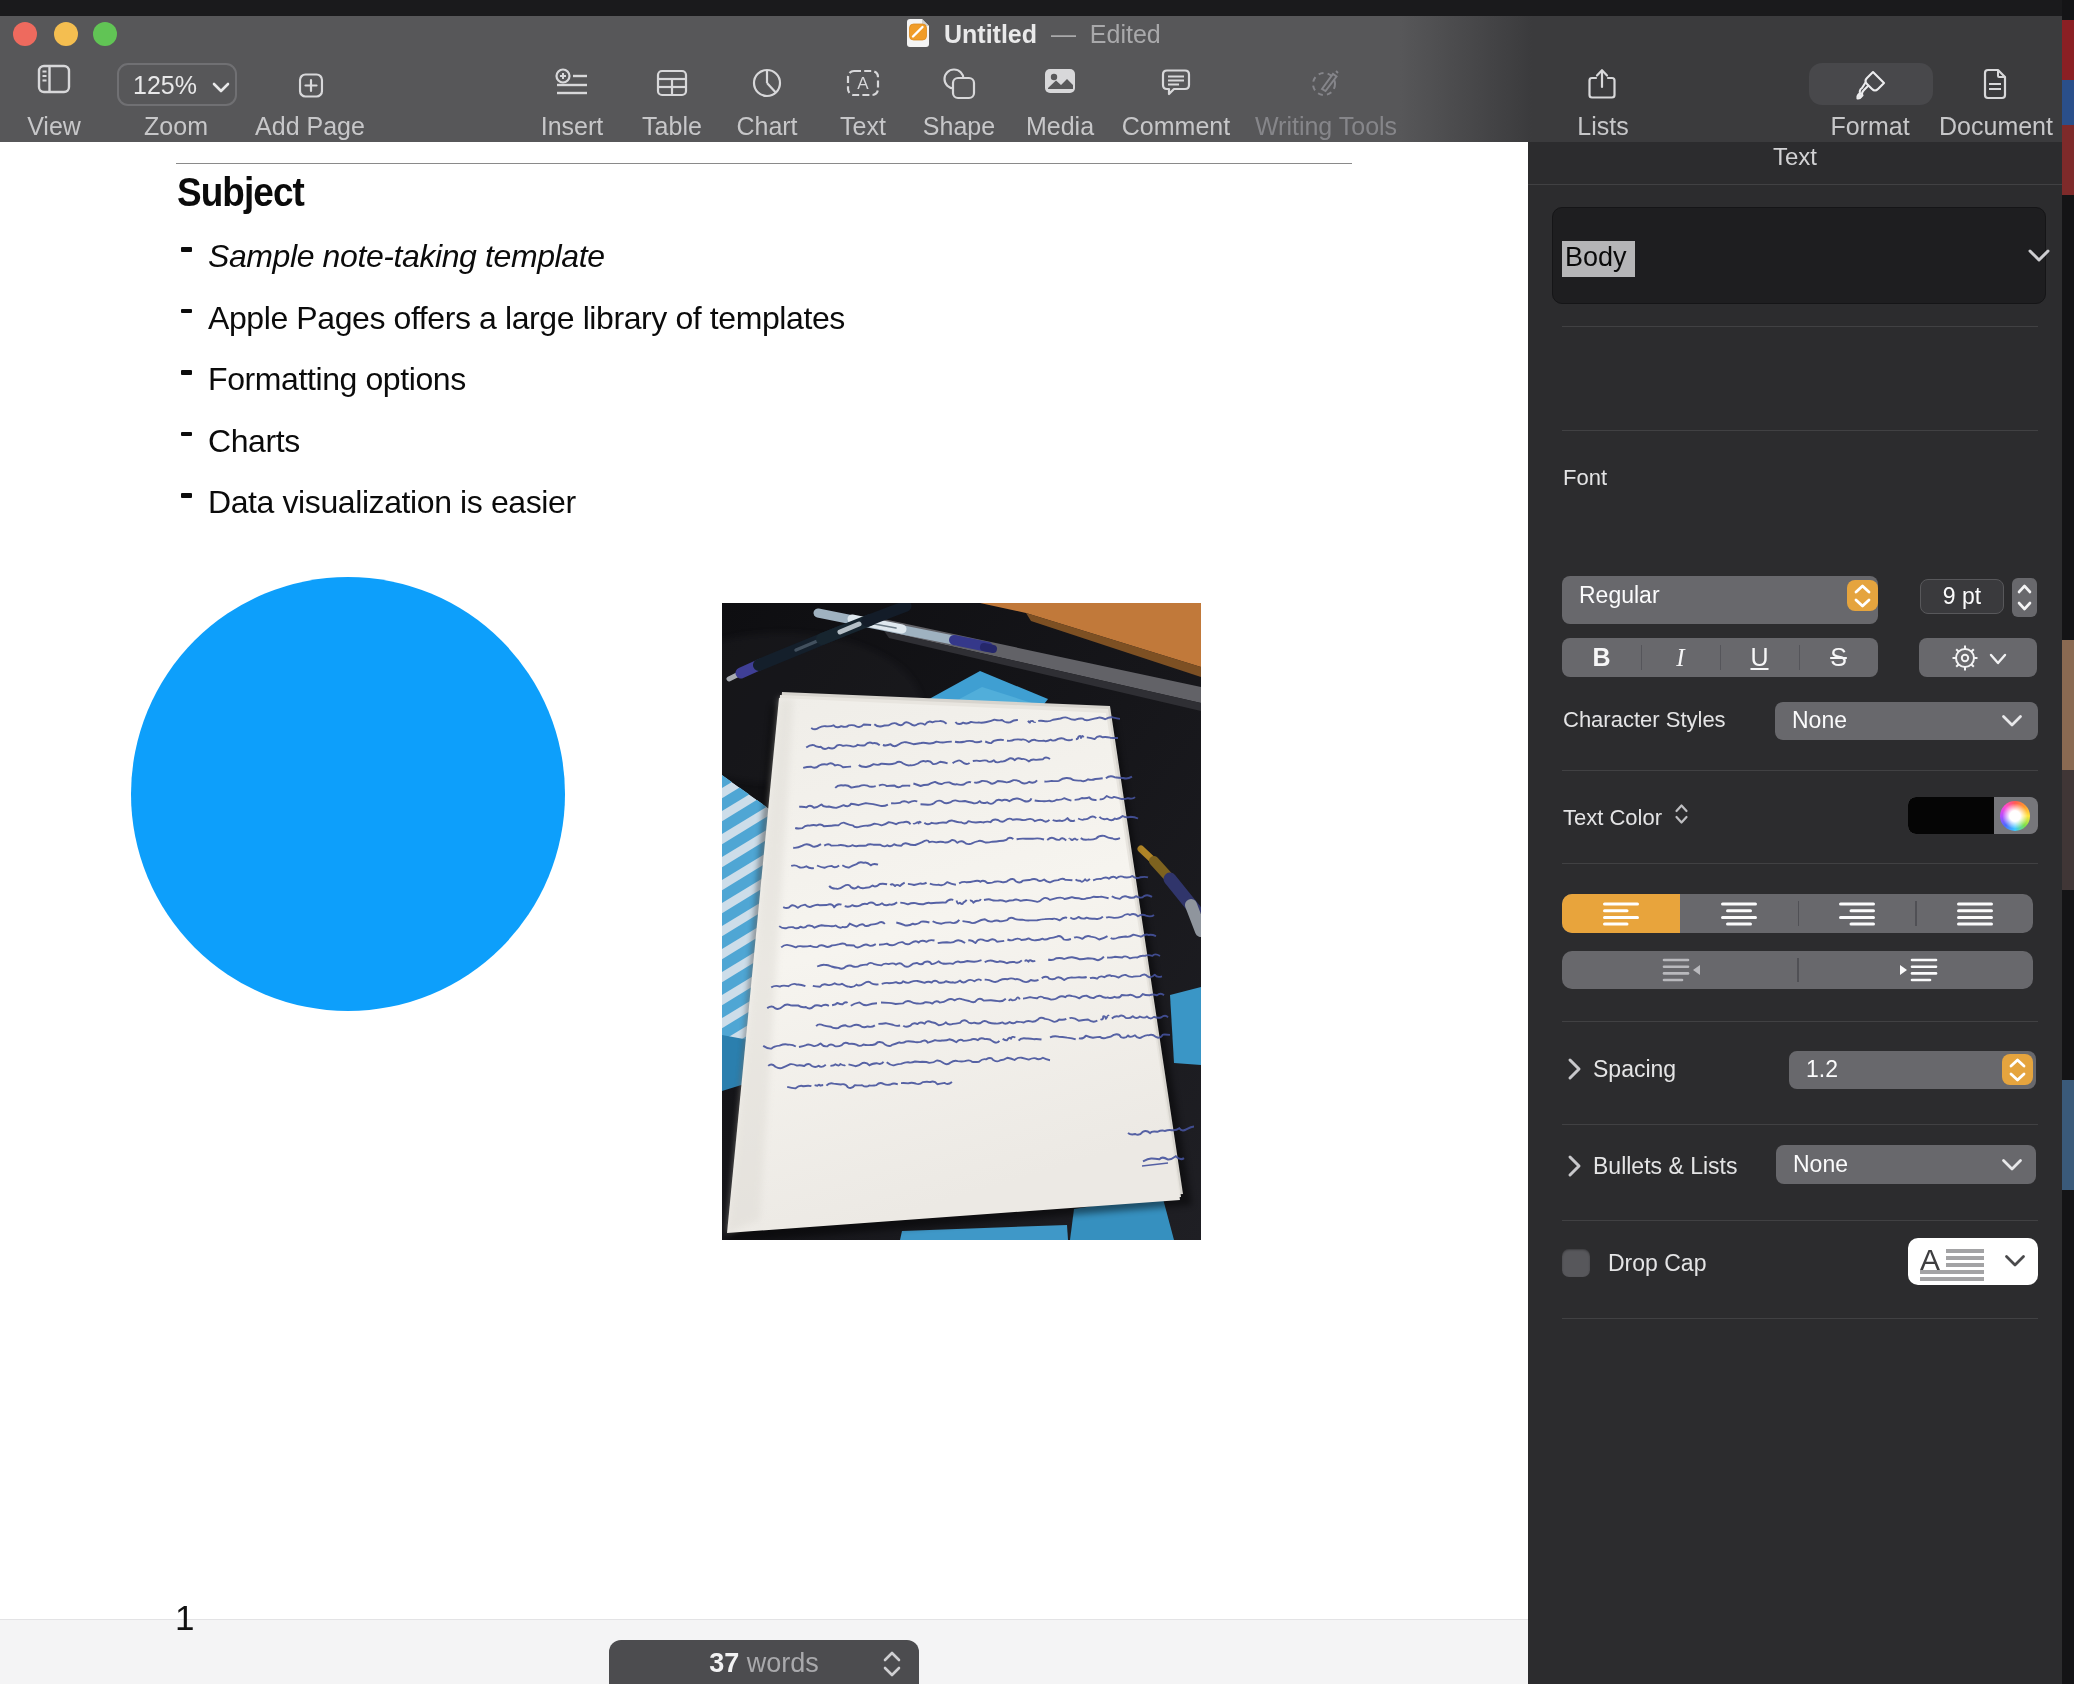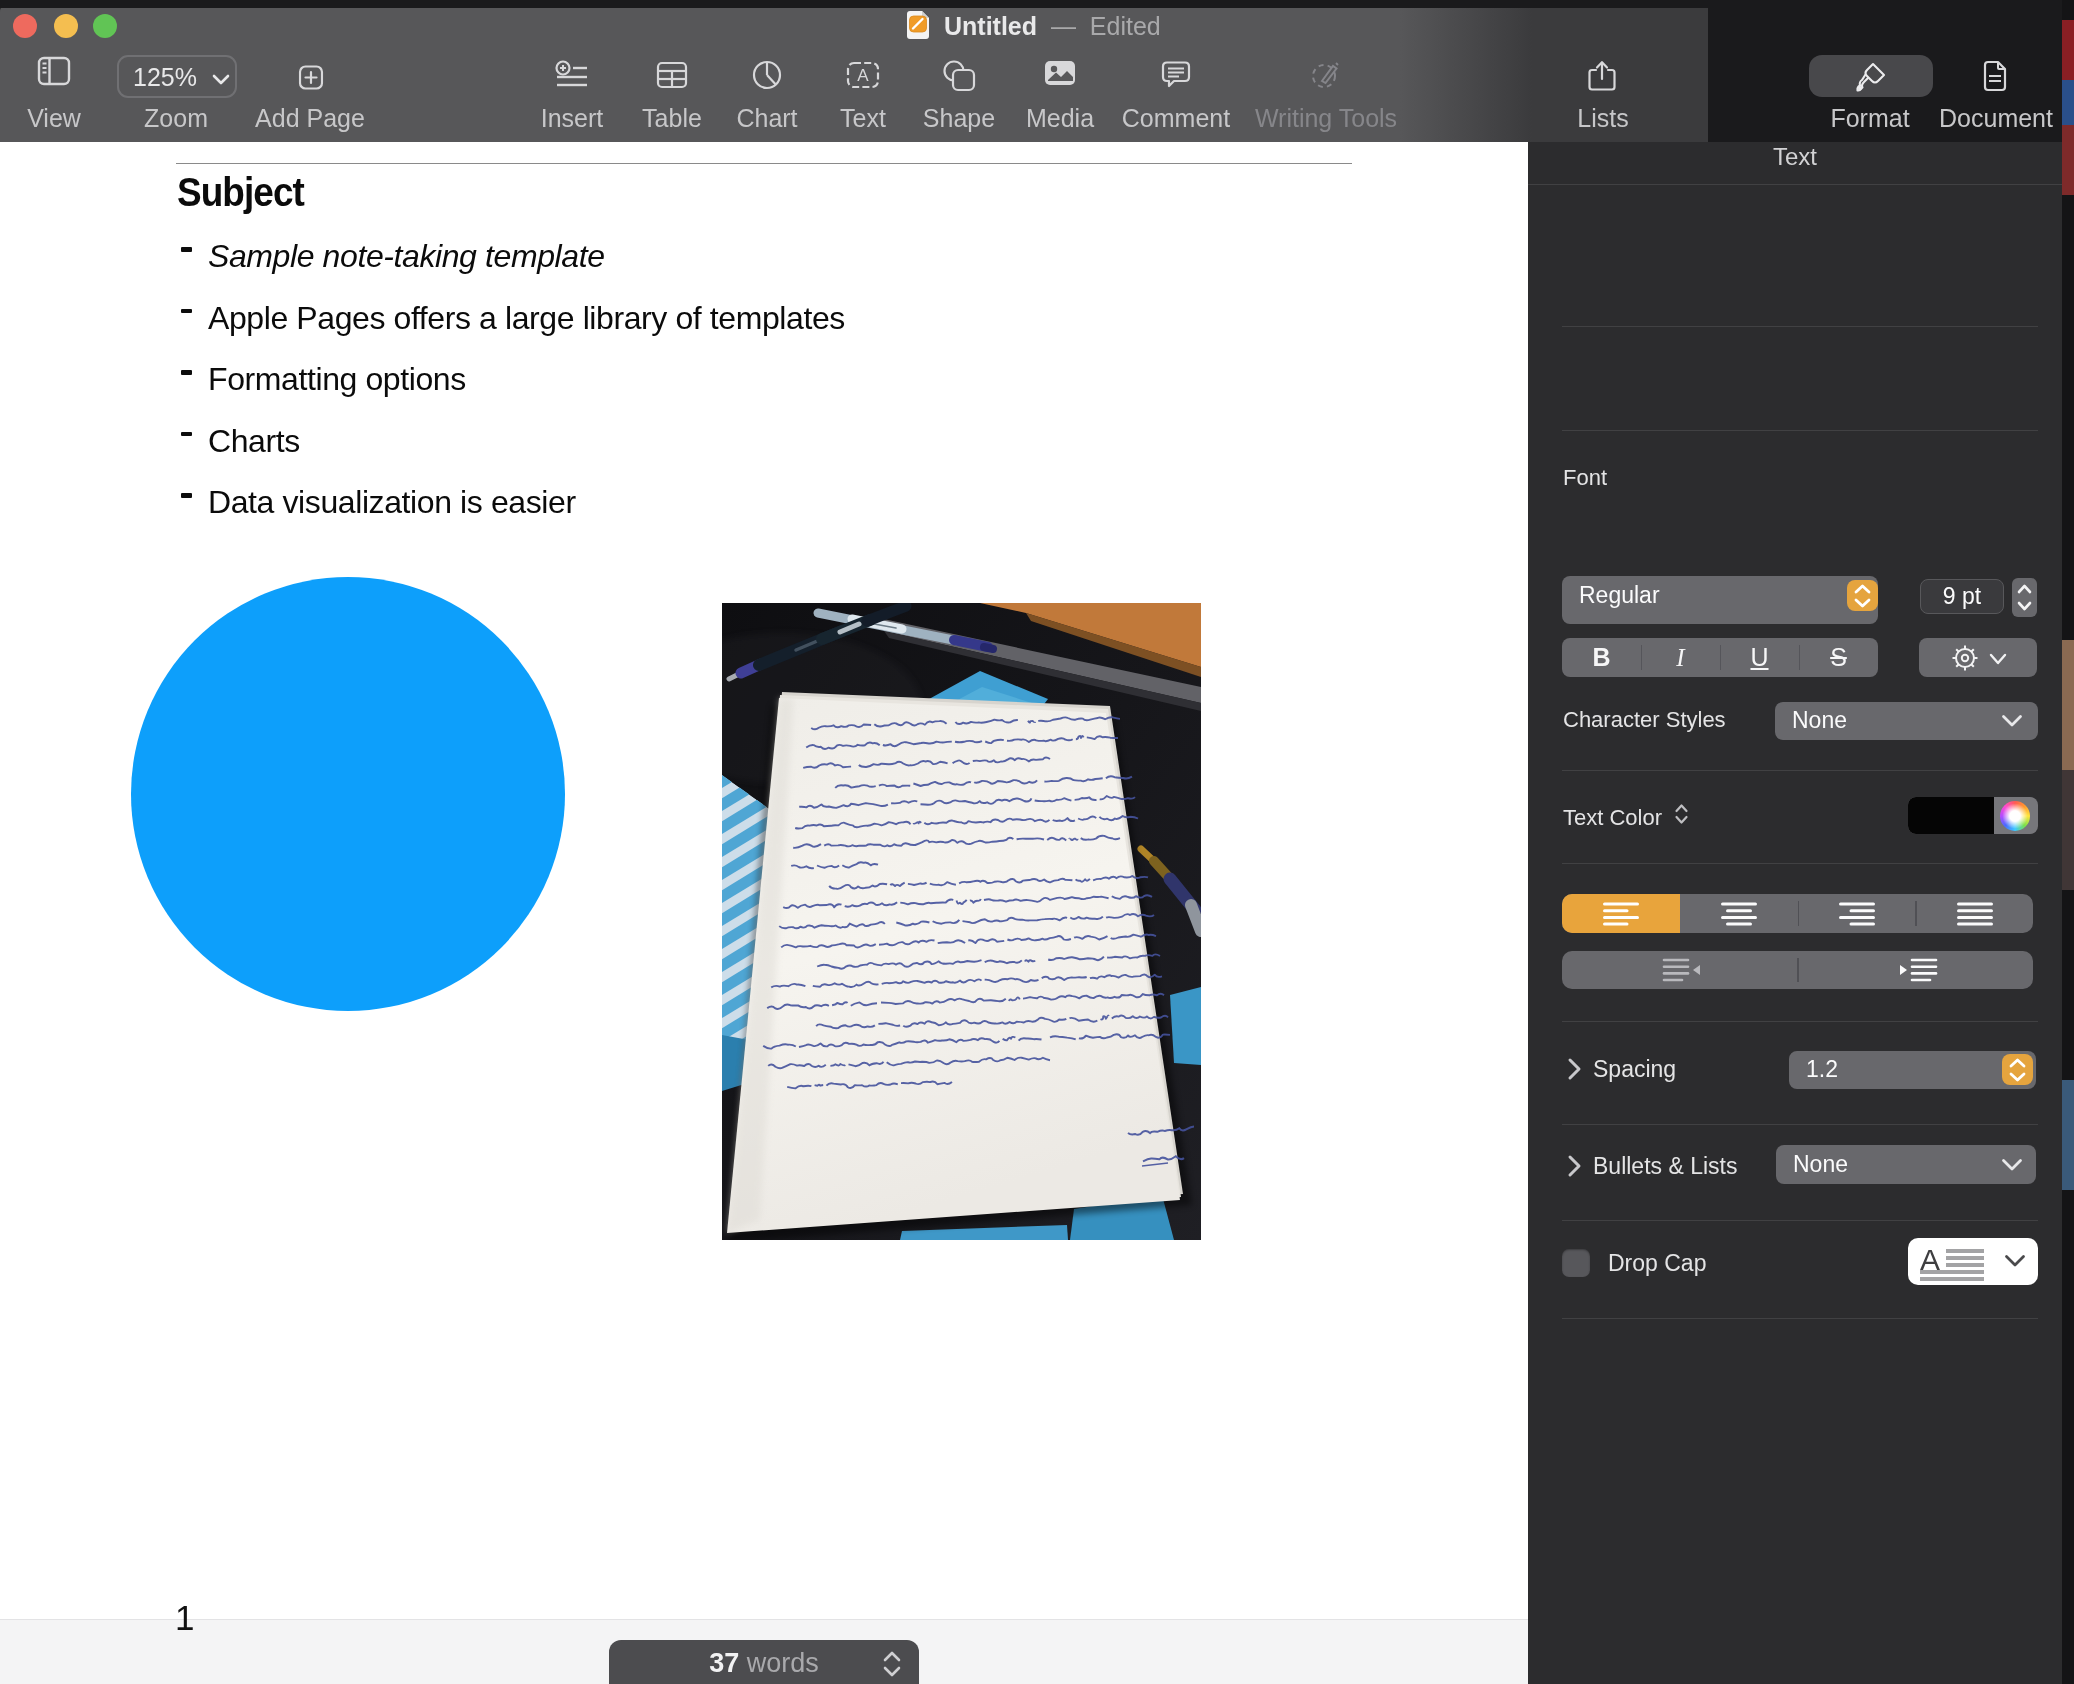--- a/index.html
+++ b/index.html
@@ -1,20 +1,20 @@
 <!DOCTYPE html>
 <html><head>
 <meta charset="utf-8">
 <style>
   * { margin:0; padding:0; box-sizing:border-box; }
   html,body { width:2074px; height:1684px; overflow:hidden; background:#1a1a1c; font-family:"Liberation Sans", sans-serif; }
   .abs { position:absolute; }
   #window { position:absolute; left:0; top:0; width:2062px; height:1684px; border-radius:12px 12px 0 0; overflow:hidden; }
   
-  #toolbar { position:absolute; left:0; top:8px; width:1708px; height:140px;
+  #toolbar { position:absolute; left:0; top:16px; width:2062px; height:140px;
     background:linear-gradient(90deg,#575759 0px,#575759 1400px,#3b3b3d 1532px,#3b3b3d 2062px);
     border-bottom:2px solid #232325; }
   .tl { position:absolute; top:6px; width:24px; height:24px; border-radius:50%; }
   .tlabel { position:absolute; top:96px; font-size:25px; color:#c7c7c9; text-align:center; white-space:nowrap; transform:translateX(-50%); }
   .ticon { position:absolute; top:52px; transform:translateX(-50%); }
   #title { position:absolute; top:2px; left:944px; font-size:25px; color:#e9e9ea; font-weight:bold; height:32px; line-height:32px;}
   
   #doc { position:absolute; left:0; top:142px; width:1528px; height:1542px; background:#ffffff; }
   #canvasstrip { position:absolute; left:0; top:1477px; width:1528px; height:65px; background:#f4f4f5; border-top:1px solid #e3e3e5; }
   #toprule { position:absolute; left:176px; top:21px; width:1176px; height:1px; background:#8a8a8a; }
@@ -370,20 +370,26 @@
     <div id="pill"><b>37</b> <span class="w">words</span>
    <svg class="abs" style="left:272px; top:9px;" width="22" height="30" viewBox="0 0 22 30">
      <path d="M4 11 L11 4 L18 11" fill="none" stroke="#cfcfd2" stroke-width="2.6" stroke-linecap="round" stroke-linejoin="round"></path>
      <path d="M4 19 L11 26 L18 19" fill="none" stroke="#cfcfd2" stroke-width="2.6" stroke-linecap="round" stroke-linejoin="round"></path>
    </svg></div>
   </div>
   <div id="sidebar">
     <div style="position:absolute; left:0; top:1px; width:534px; text-align:center; font-size:24px; color:#d2d2d4;">Text</div>
     <div class="fulldivider" style="top:42px;"></div>
 
+    <div class="abs" style="left:24px; top:65px; width:494px; height:97px; background:#1e1e20; border-radius:10px; border:1px solid #151517;">
+      <div class="abs" style="left:9px; top:33px; background:#b5b5b7; color:#0a0a0a; font-size:27px; padding:1px 8px 4px 3px;">Body</div>
+      <svg class="abs" style="left:474px; top:40px;" width="24" height="16" viewBox="0 0 24 16">
+          <path d="M3 3 L12 12 L21 3" fill="none" stroke="#cdcdd0" stroke-width="3" stroke-linecap="round" stroke-linejoin="round"></path>
+        </svg>
+    </div>
     <div class="divider" style="top:184px;"></div>
 
     <div class="divider" style="top:288px;"></div>
     <div class="slabel" style="left:35px; top:323px; font-size:22px;">Font</div>
 
 
     <div class="ctl" style="left:34px; top:434px; width:316px; height:48px;">
       <div class="abs" style="left:17px; top:0; line-height:38px; font-size:23px; color:#fbfbfc;">Regular</div>
       <div class="abs" style="left:285px; top:3.5px; width:31px; height:31px; background:#e5a43e; border-radius:8px;">
         <svg class="abs" style="left:5px; top:3px;" width="21" height="26" viewBox="0 0 21 26">

